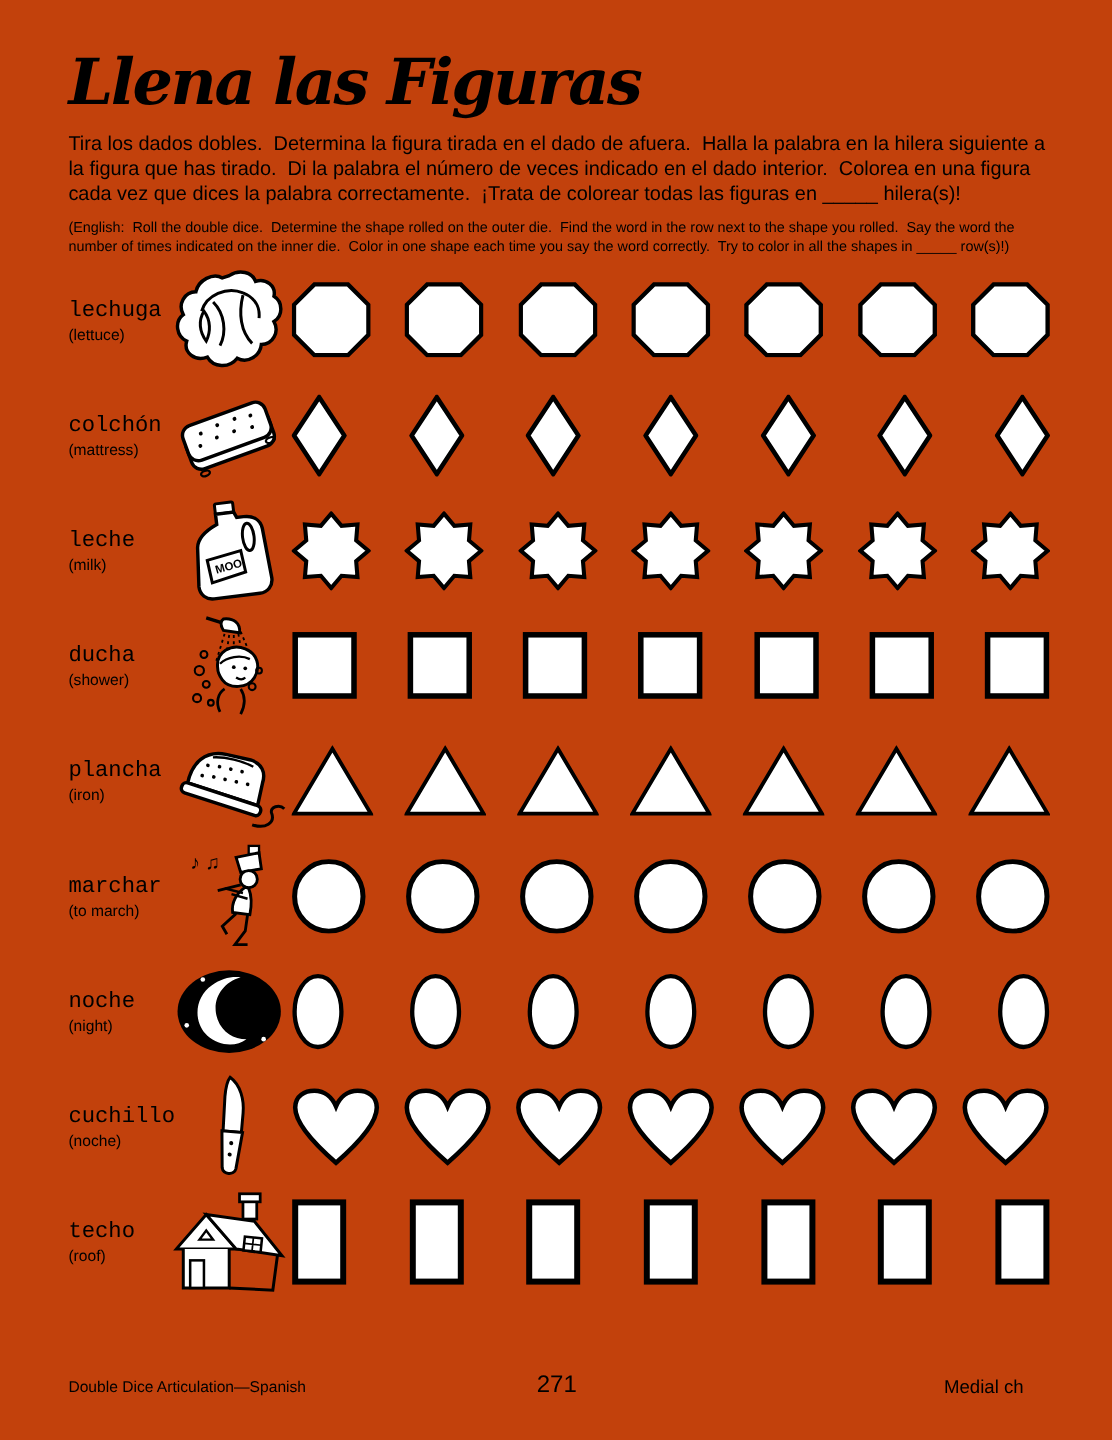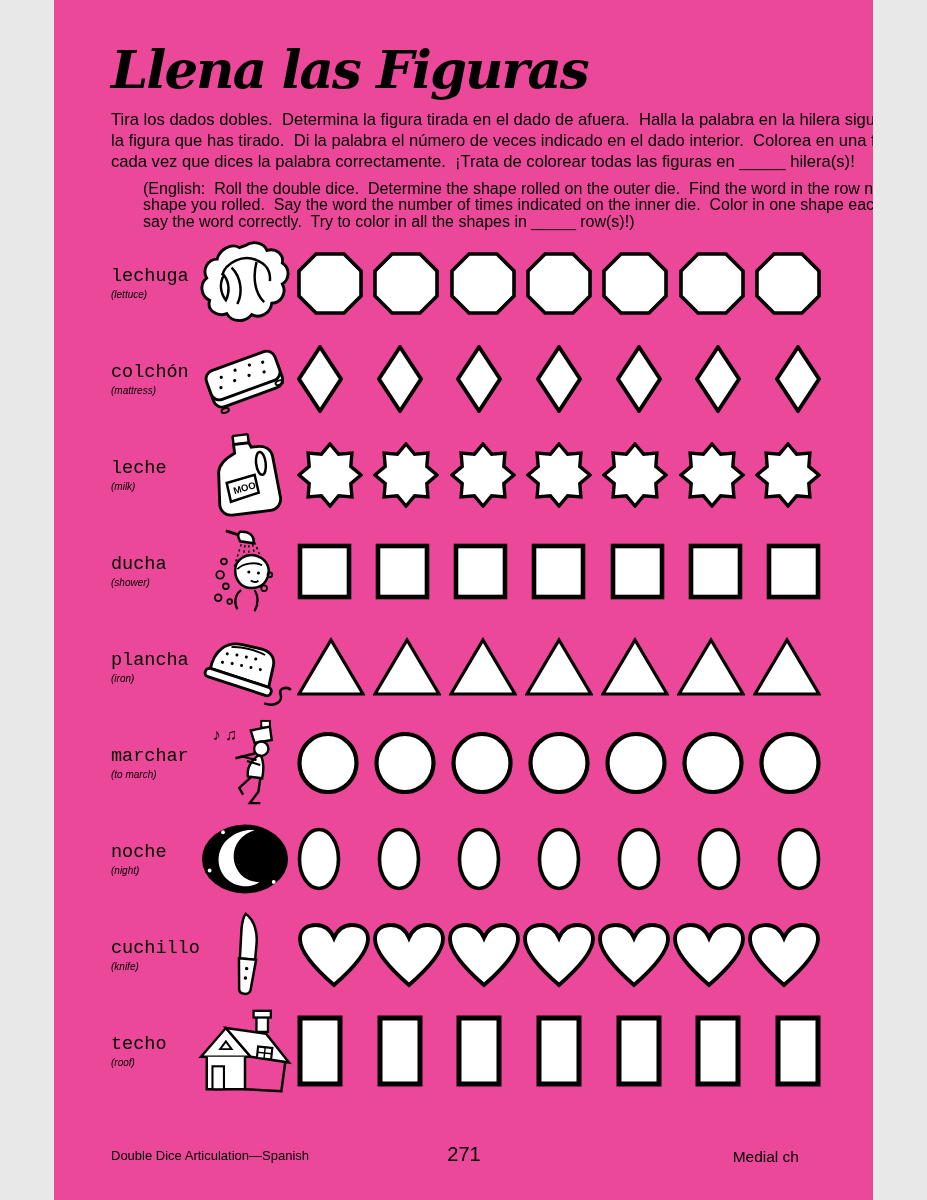--- a/index.html
+++ b/index.html
@@ -1,22 +1,22 @@
 <!DOCTYPE html>
 <html><head>
 <meta charset="utf-8">
 <style>
   * { margin: 0; padding: 0; box-sizing: border-box; }
   html, body { background: #e8e8e8; }
   body { font-family: "Liberation Sans", sans-serif; color: #000; }
   .sheet {
     position: relative;
-    width: 819px; height: 1200px;
+    width: 927px; height: 1200px;
     margin: 0 auto;
-    background: #ec4899;
+    background: #c2410c;
     padding: 42px 52px 0 57px;
     overflow: hidden;
   }
   
   .title-row { display: flex; align-items: flex-end; }
   .worksheet-title {
     font-family: "DejaVu Serif", cursive, serif;
     font-style: italic; font-weight: 700;
     font-size: 53px; line-height: 1.05;
     letter-spacing: -2px;
@@ -27,31 +27,30 @@
   .name-line { flex: 1; max-width: 268px; height: 24px; border-bottom: 2px solid #000; margin-left: 6px; }
   
   .instructions-es {
     margin-top: 11px;
     font-size: 16.6px; line-height: 21px;
     white-space: pre-wrap;
     width: 818px;
   }
   .instructions-en {
     margin-top: 9px;
-    font-size: 16px; line-height: 16.5px;
+    font-size: 12px; line-height: 16.5px;
     white-space: pre-wrap;
     width: 818px;
-    margin-left: 32px;
   }
   
   .rows { margin-top: 5px; }
   .row { display: flex; align-items: center; height: 96px; }
   .row-label { width: 82px; flex: 0 0 82px; }
   .row-word { font-size: 18.5px; font-family: Liberation Mono, monospace; }
-  .row-translation { font-size: 10px; margin-top: 2px; font-style: italic; }
+  .row-translation { font-size: 13px; margin-top: 2px; }
   .row-image { width: 104px; flex: 0 0 104px; height: 90px; display: flex; align-items: center; justify-content: center; }
   .art { width: 96px; height: 88px; display: block; }
   .row-shapes { flex: 1; display: flex; justify-content: space-between; align-items: center; }
   .shape-cell { display: inline-flex; }
   .shape-cell svg { display: block; }
   
   .footer { position: absolute; left: 57px; right: 52px; bottom: 36px; }
   .footer-left { font-size: 13px; line-height: 17px; }
   .footer-page {
     position: absolute; left: 50%; transform: translateX(-56%);
@@ -482,21 +481,21 @@
           <span class="shape-cell">
             <svg width="44" height="64" viewBox="0 0 44 64">
               <ellipse cx="22" cy="32" rx="19.5" ry="29.5" fill="#fff" stroke="#000" stroke-width="3.6"></ellipse>
             </svg>
           </span>
         </div>
       </div>
       <div class="row">
         <div class="row-label">
           <div class="row-word">cuchillo</div>
-          <div class="row-translation">(knife)</div>
+          <div class="row-translation">(noche)</div>
         </div>
         <div class="row-image">
           <svg class="art" viewBox="0 0 100 92">
             <g transform="rotate(5 50 46)">
               <path d="M47 3 C57 9 61 22 61 33 L61 50 L45 50 L44 20 C44 12 45 6 47 3 Z" fill="#fff" stroke="#000" stroke-width="2.6"></path>
               <path d="M44 50 L62 50 L59 82 C58 88 48 88 47 82 Z" fill="#fff" stroke="#000" stroke-width="2.6"></path>
               <circle cx="53" cy="60" r="1.8" fill="#000"></circle>
               <circle cx="52.5" cy="70" r="1.8" fill="#000"></circle>
             </g>
           </svg>

